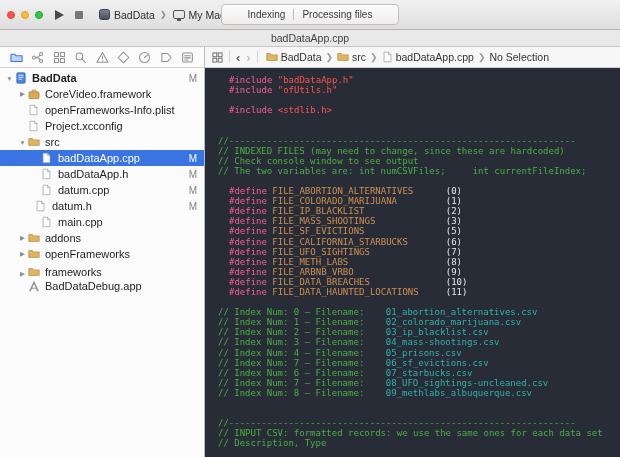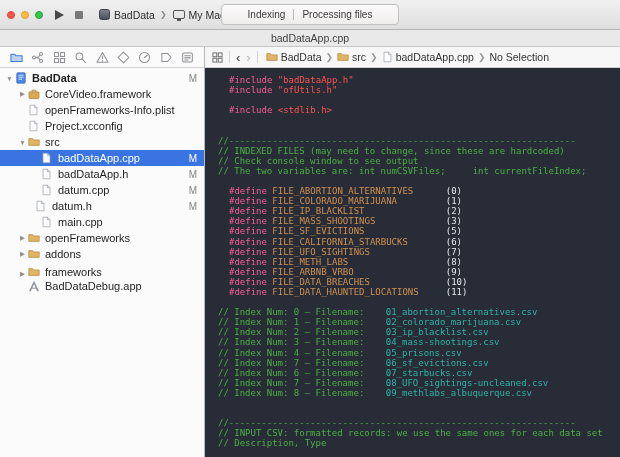--- a/index.html
+++ b/index.html
@@ -285,30 +285,30 @@
             </span>
             <span class="tlabel">main.cpp</span>
           </div>
           <div class="tree-row" style="padding-left: 17px;">
             <span class="disc">▶</span>
             <span class="ticon">
               <svg width="12" height="12" viewBox="0 0 12 12">
                 <path d="M.8 2.6h3.7l1 1.3h5.7v5.5H.8z" fill="#dfb563" stroke="#b5893a" stroke-width=".7"></path>
               </svg>
             </span>
+            <span class="tlabel">addons</span>
+          </div>
+          <div class="tree-row" style="padding-left: 17px;">
+            <span class="disc">▶</span>
+            <span class="ticon">
+              <svg width="12" height="12" viewBox="0 0 12 12">
+                <path d="M.8 2.6h3.7l1 1.3h5.7v5.5H.8z" fill="#dfb563" stroke="#b5893a" stroke-width=".7"></path>
+              </svg>
+            </span>
             <span class="tlabel">openFrameworks</span>
-          </div>
-          <div class="tree-row" style="padding-left: 17px;">
-            <span class="disc">▶</span>
-            <span class="ticon">
-              <svg width="12" height="12" viewBox="0 0 12 12">
-                <path d="M.8 2.6h3.7l1 1.3h5.7v5.5H.8z" fill="#dfb563" stroke="#b5893a" stroke-width=".7"></path>
-              </svg>
-            </span>
-            <span class="tlabel">addons</span>
           </div>
           <div class="tree-row" style="padding-left: 17px; align-items: flex-end;">
             <span class="disc">▶</span>
             <span class="ticon">
               <svg width="12" height="12" viewBox="0 0 12 12">
                 <path d="M.8 2.6h3.7l1 1.3h5.7v5.5H.8z" fill="#dfb563" stroke="#b5893a" stroke-width=".7"></path>
               </svg>
             </span>
             <span class="tlabel">frameworks</span>
           </div>

